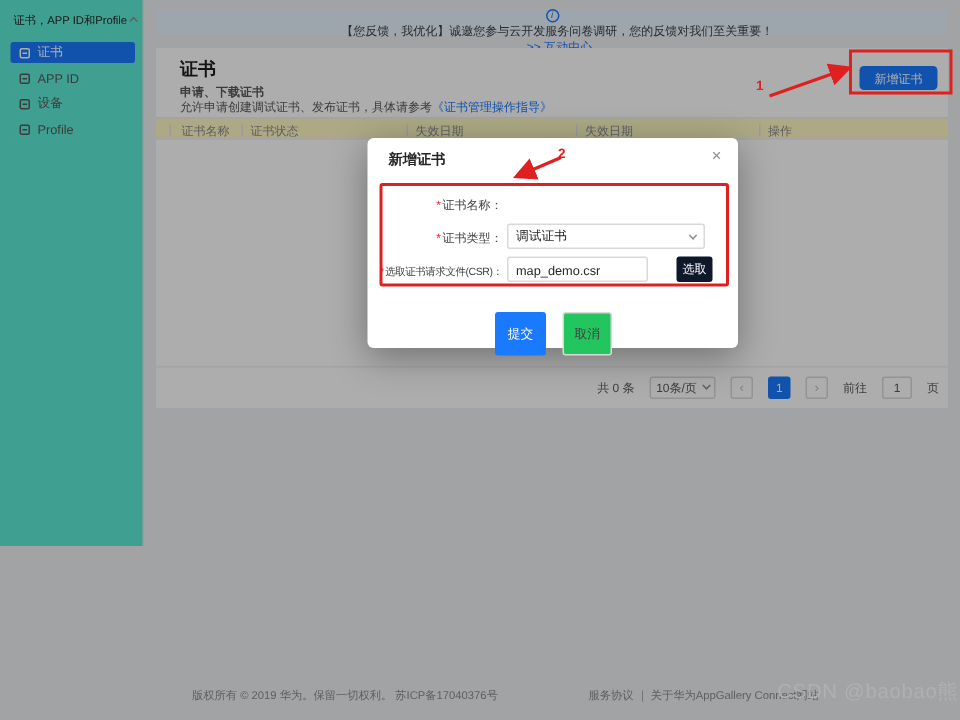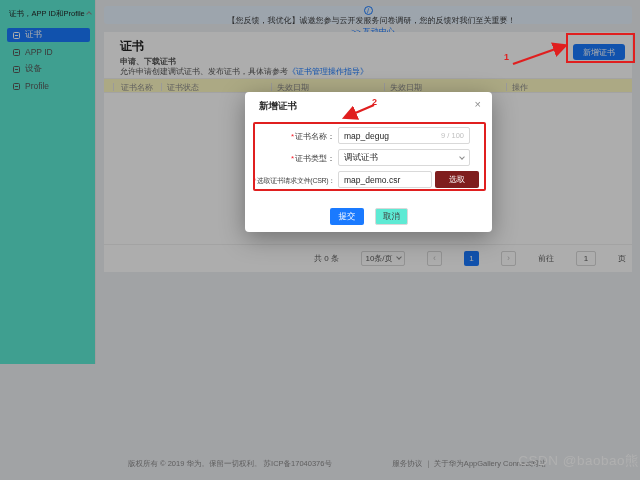--- a/index.html
+++ b/index.html
@@ -29,21 +29,21 @@
   .sub1 { position:absolute; left:16px; top:24px; font-size:8px; color:#595959;font-weight:bold; }
   .sub2 { position:absolute; left:16px; top:34px; font-size:8px; color:#595959; white-space:nowrap; }
   .guide-link { color:#1a7aff; cursor:pointer; }
   .add-btn { position:absolute; right:7px; top:12px; width:52px; height:16px; background:#1a7aff; color:#fff; font-size:8px; border-radius:3px; display:flex; align-items:center; justify-content:center; cursor:pointer; }
   .thead { position:absolute; left:0; top:46px; width:528px; height:15px; background:#fef9c3; border-top:1px solid #f0f0f0; border-bottom:1px solid #f0f0f0; font-size:8px; color:#8c8c8c; }
   .th { position:absolute; top:3px; white-space:nowrap; }
   .th-sep { position:absolute; top:4px; width:1px; height:8px; background:#e3e3e3; }
   .t1{left:17px}.t2{left:63px}.t3{left:173px}.t4{left:286px}.t5{left:408px}
   .s1{left:9px}.s2{left:57px}.s3{left:167px}.s4{left:280px}.s5{left:402px}
   .table-bottom { position:absolute; left:0; top:212px; width:528px; border-top:1px solid #f0f0f0; }
-  .pagination { position:absolute; right:6px; top:218px; height:16px; display:flex; align-items:center; gap:22px; font-size:8px; color:#595959; }
+  .pagination { position:absolute; right:6px; top:218px; height:16px; display:flex; align-items:center; gap:10px; font-size:8px; color:#595959; }
   .pg-box { height:15px; border:1px solid #d9d9d9; border-radius:2px; display:flex; align-items:center; justify-content:center; background:#fff; cursor:pointer; }
   .pg-select { width:44px; gap:4px; }
   .chev-dn { width:4px; height:4px; border-left:1px solid #8c8c8c; border-bottom:1px solid #8c8c8c; transform:rotate(-45deg); margin-top:-2px; }
   .pg-arrow { width:15px; color:#bfbfbf; font-size:9px; }
   .pg-current { width:15px; height:15px; background:#1a7aff; color:#fff; border-radius:2px; display:flex; align-items:center; justify-content:center; cursor:pointer; }
   .pg-goto { width:20px; }
 
   
   .footer { position:absolute; left:104px; top:459px; width:528px; display:flex; justify-content:space-between; font-size:7.5px; color:#8c8c8c;padding-left:24px; }
   .footer-right { margin-right:86px; white-space:nowrap; cursor:pointer; }
@@ -57,24 +57,24 @@
   .modal-close { position:absolute; right:11px; top:6px; font-size:11px; color:#8c8c8c; cursor:pointer; }
   .field { position:absolute; left:0; width:247px; height:18px; }
   .f1{top:35px}.f2{top:57px}.f3{top:79px}
   .field-label { position:absolute; left:8px; width:82px; top:4px; text-align:right; font-size:8px; color:#404040; white-space:nowrap; }
   .f3 .field-label { font-size:7px; top:5px; letter-spacing:-0.3px; }
   .req { color:#f5222d; margin-right:1px; }
   .input-box { position:absolute; left:93px; top:0; width:132px; height:17px; border:1px solid #d9d9d9; border-radius:2px; background:#fff; display:flex; align-items:center; padding:0 5px; font-size:8.5px; color:#262626; }
   .f3 .input-box { width:94px; }
   .counter { margin-left:auto; font-size:7.5px; color:#bfbfbf; }
   .select-box .chev-dn { margin-left:auto; }
-  .pick-btn { position:absolute; left:190px; top:0; width:44px; height:17px; background:#7f1d1d; color:#fff; font-size:8px; border-radius:2px; display:flex; align-items:center; justify-content:center; cursor:pointer; }
-  .modal-btn { position:absolute; top:116px; width:34px; height:17px; border-radius:2px; font-size:8.5px; display:flex; align-items:center; justify-content:center; cursor:pointer; }
+  .pick-btn { position:absolute; left:206px; top:0; width:24px; height:17px; background:#0f172a; color:#fff; font-size:8px; border-radius:2px; display:flex; align-items:center; justify-content:center; cursor:pointer; }
+  .modal-btn { position:absolute; top:116px; width:34px; height:29px; border-radius:2px; font-size:8.5px; display:flex; align-items:center; justify-content:center; cursor:pointer; }
   .btn-submit { left:85px; background:#1a7aff; color:#fff; }
-  .btn-cancel { left:130px; background:#5eead4; color:#404040; border:1px solid #d9d9d9; width:33px; }
+  .btn-cancel { left:130px; background:#22c55e; color:#404040; border:1px solid #d9d9d9; width:33px; }
 
   
   .anno-svg { position:absolute; left:0; top:0; z-index:30; pointer-events:none; }
   .red-rect1 { position:absolute; left:566px; top:33px; width:69px; height:30px; border:2px solid #e01f1f; z-index:30; pointer-events:none; }
   .red-rect2 { position:absolute; left:253px; top:122px; width:233px; height:69px; border:2px solid #e01f1f; border-radius:2px; z-index:30; pointer-events:none; }
   .anno-label { position:absolute; color:#e01f1f; font-size:9px; font-weight:bold; z-index:30; pointer-events:none; }
   .lbl1 { left:504px; top:52px; }
   .lbl2 { left:372px; top:97px; }
 
   
@@ -159,24 +159,20 @@
   </div>
 
   <div class="overlay"></div>
 
   <div class="modal">
     <div class="modal-title">新增证书</div>
     <div class="modal-close">×</div>
 
     <div class="field f1">
       <span class="field-label"><span class="req">*</span><span>证书名称：</span></span>
-      <span class="input-box">
-        <span>map_degug</span>
-        <span class="counter">9 / 100</span>
-      </span>
     </div>
 
     <div class="field f2">
       <span class="field-label"><span class="req">*</span><span>证书类型：</span></span>
       <span class="input-box select-box">
         <span>调试证书</span>
         <span class="chev-dn"></span>
       </span>
     </div>
 

